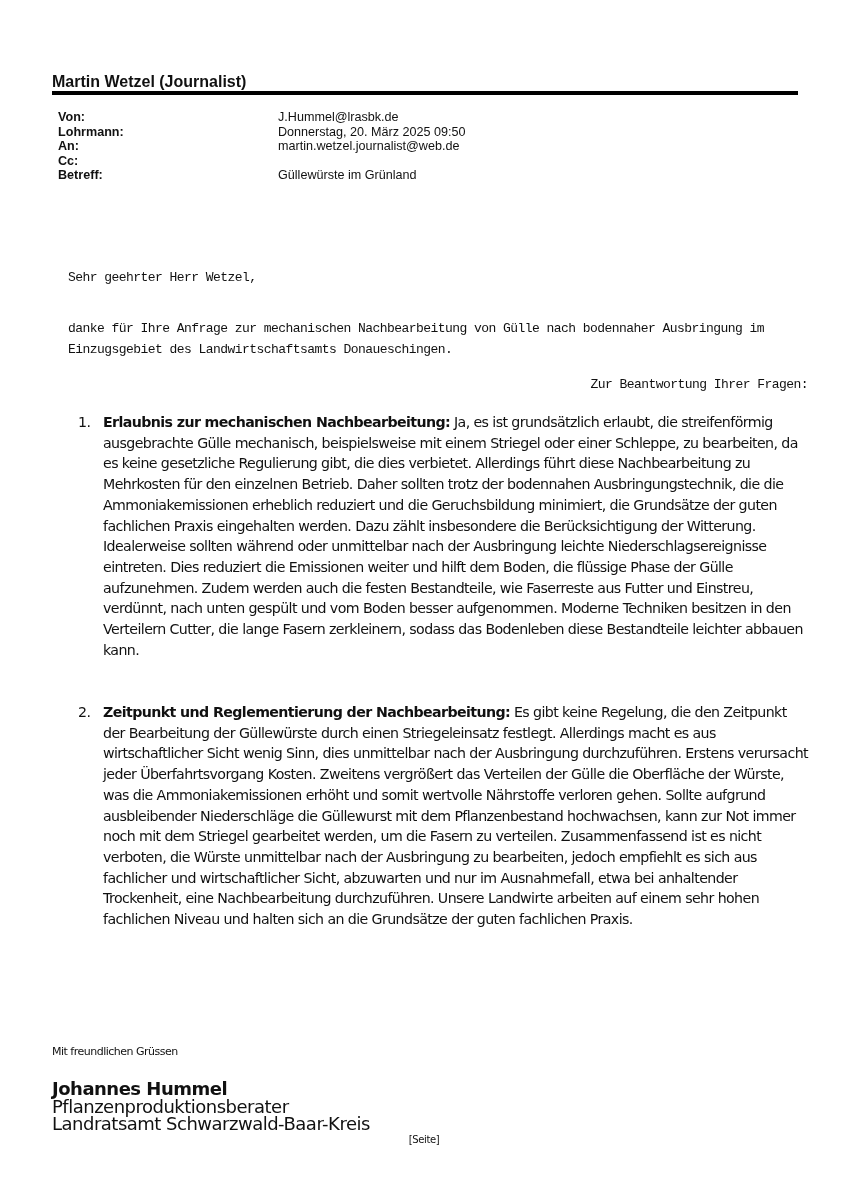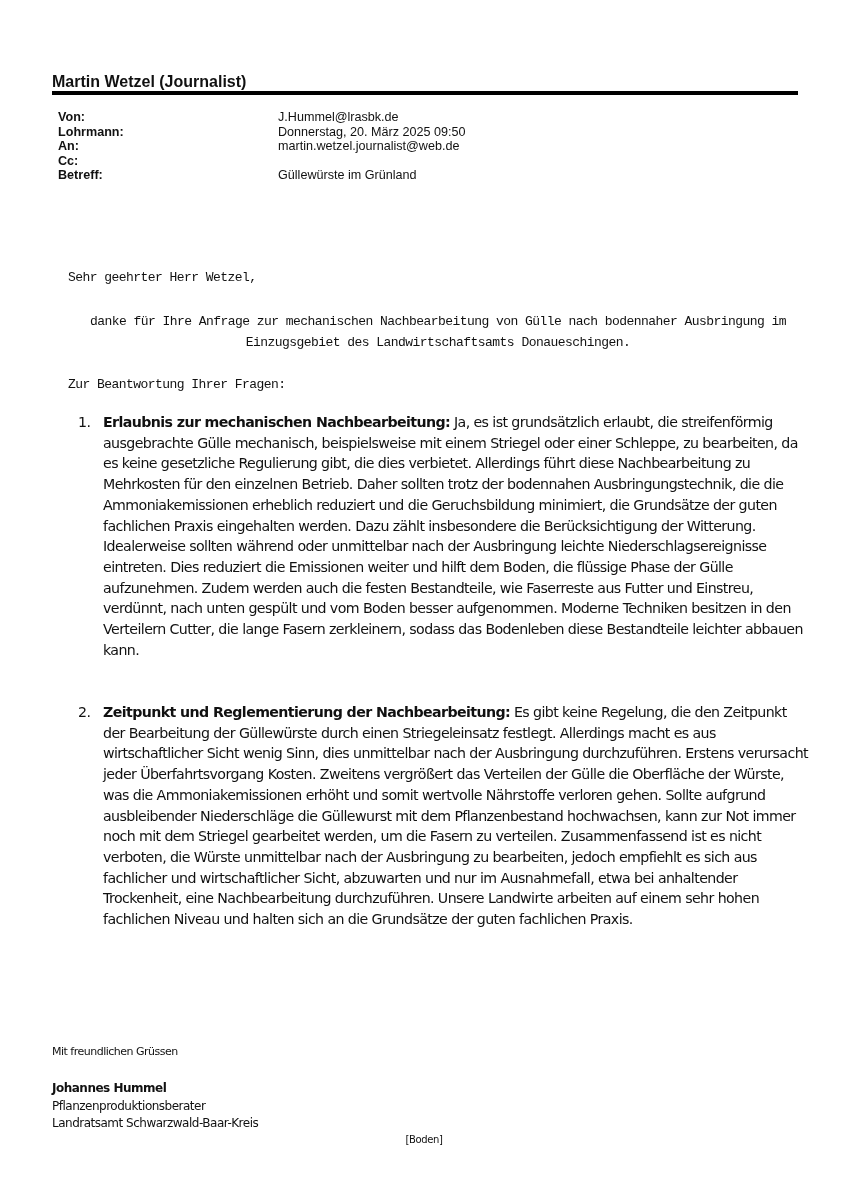--- a/index.html
+++ b/index.html
@@ -17,34 +17,34 @@
   .meta-row { display: flex; }
   .meta-label { width: 220px; font-weight: bold; }
   .meta-gap { height: 14.6px; }
   .body-text {
     position: absolute; left: 52px; width: 740px;
     font-family: Liberation Mono, monospace; font-size: 13px; line-height: 20.6px;
     letter-spacing: -0.55px;
     margin-left: 16px;
   }
   .greeting { top: 268px; }
-  .intro { top: 312px; text-align: center; }
-  .fragen { top: 375px; }
+  .intro { top: 319px; }
+  .fragen { top: 375px; text-align: right; }
   .list-item { position: absolute; left: 78px; width: 730px;
     font-family: "DejaVu Sans", sans-serif; font-size: 14.2px; line-height: 20.7px; letter-spacing: -0.6px; }
   .item1 { top: 412px; }
   .item2 { top: 702px; }
   .num { position: absolute; left: 0; top: 0; }
   .item-text { margin-left: 25px; }
   .item-text b { font-weight: bold; }
   .closing { top: 987px; }
   .gruss { position: absolute; left: 52px; top: 1045px;
     font-family: "DejaVu Sans", sans-serif; font-size: 11px; letter-spacing: -0.5px; }
   .sig { position: absolute; left: 52px; top: 1080px;
-    font-family: "DejaVu Sans", sans-serif; font-size: 12px; line-height: 17.5px; letter-spacing: -0.5px; }
+    font-family: "DejaVu Sans", sans-serif; font-size: 18px; line-height: 17.5px; letter-spacing: -0.5px; }
   .sig .name { font-weight: bold; }
   .footer { position: absolute; left: 0; width: 848px; top: 1134px; text-align: center;
     font-family: "DejaVu Sans", sans-serif; font-size: 10px; letter-spacing: -0.4px; }
 </style>
 </head>
 <body>
 
 <div class="page">
   <div class="title">Martin Wetzel (Journalist)</div>
   <div class="rule"></div>
@@ -87,14 +87,14 @@
   </div>
 
 
   <div class="gruss">Mit freundlichen Grüssen</div>
   <div class="sig">
     <div class="name">Johannes Hummel</div>
     <div>Pflanzenproduktionsberater</div>
     <div>Landratsamt Schwarzwald-Baar-Kreis</div>
   </div>
 
-  <div class="footer">[Boden]</div>
+  <div class="footer">[Seite]</div>
 </div>
 
 </body></html>

